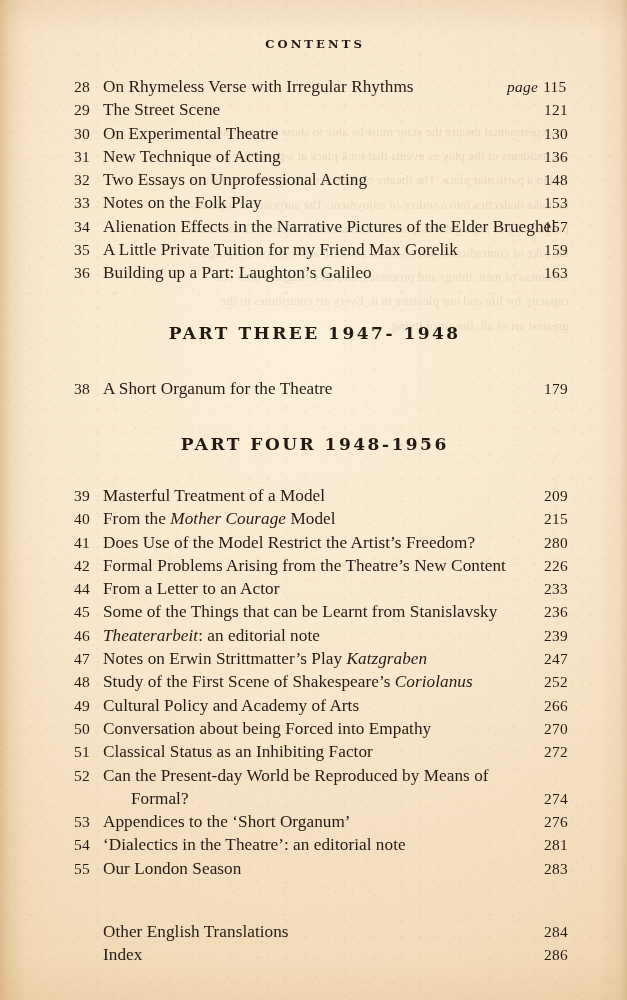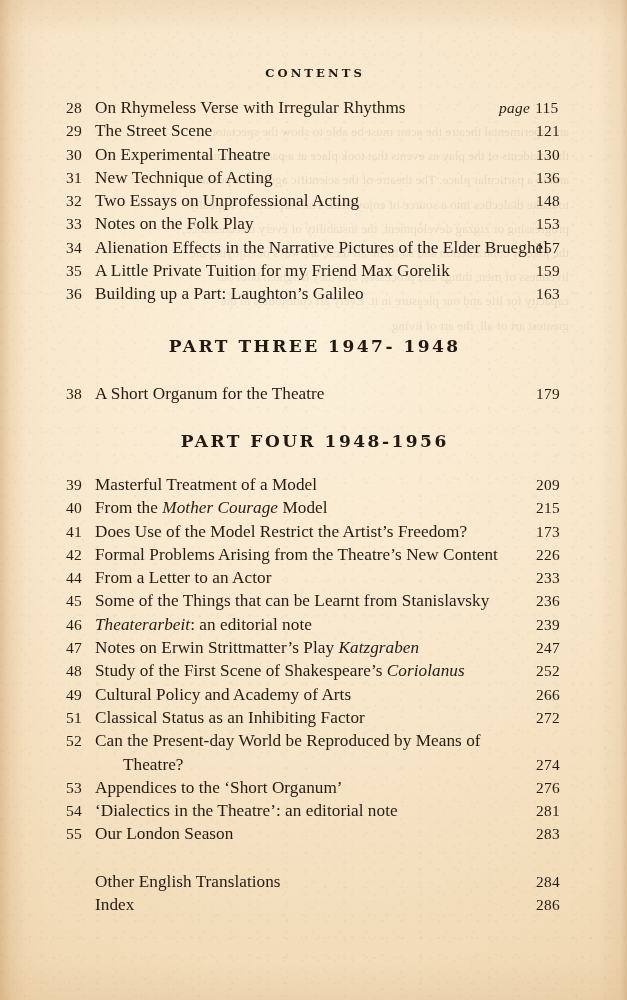--- a/index.html
+++ b/index.html
@@ -82,26 +82,26 @@
 
   
   #contents-head {
     text-align: center;
     font-family: "DejaVu Serif", "Liberation Serif", serif;
     font-weight: bold;
     font-size: 11.6px;
     letter-spacing: 3.1px;
     text-indent: 3.1px;
     color: #221a12;
-    padding-top: 66px;
+    padding-top: 37px;
   }
 
   
   .toc-list {
-    margin: 4px;
+    margin: 12px;
     padding: 0;
     list-style: none;
   }
 
   .toc-row {
     position: relative;
     height: 23.3px;
     font-size: 17.2px;
     line-height: 23.3px;
     white-space: nowrap;
@@ -280,21 +280,21 @@
 
       <li class="toc-row">
         <span class="num">40</span>
         <span class="title"><span>From the </span><i>Mother Courage</i><span> Model</span></span>
         <span class="page">215</span>
       </li>
 
       <li class="toc-row">
         <span class="num">41</span>
         <span class="title">Does Use of the Model Restrict the Artist’s Freedom?</span>
-        <span class="page">173</span>
+        <span class="page">280</span>
       </li>
 
       <li class="toc-row">
         <span class="num">42</span>
         <span class="title">Formal Problems Arising from the Theatre’s New Content</span>
         <span class="page">226</span>
       </li>
 
 
       <li class="toc-row">
@@ -326,34 +326,39 @@
         <span class="title"><span>Study of the First Scene of Shakespeare’s </span><i>Coriolanus</i><span></span></span>
         <span class="page">252</span>
       </li>
 
       <li class="toc-row">
         <span class="num">49</span>
         <span class="title">Cultural Policy and Academy of Arts</span>
         <span class="page">266</span>
       </li>
 
+      <li class="toc-row">
+        <span class="num">50</span>
+        <span class="title">Conversation about being Forced into Empathy</span>
+        <span class="page">270</span>
+      </li>
 
       <li class="toc-row">
         <span class="num">51</span>
         <span class="title">Classical Status as an Inhibiting Factor</span>
         <span class="page">272</span>
       </li>
 
       <li class="toc-row">
         <span class="num">52</span>
         <span class="title">Can the Present-day World be Reproduced by Means of</span>
       </li>
 
       <li class="toc-row cont">
-        <span class="title">Theatre?</span>
+        <span class="title">Formal?</span>
         <span class="page">274</span>
       </li>
 
       <li class="toc-row">
         <span class="num">53</span>
         <span class="title">Appendices to the ‘Short Organum’</span>
         <span class="page">276</span>
       </li>
 
       <li class="toc-row">

